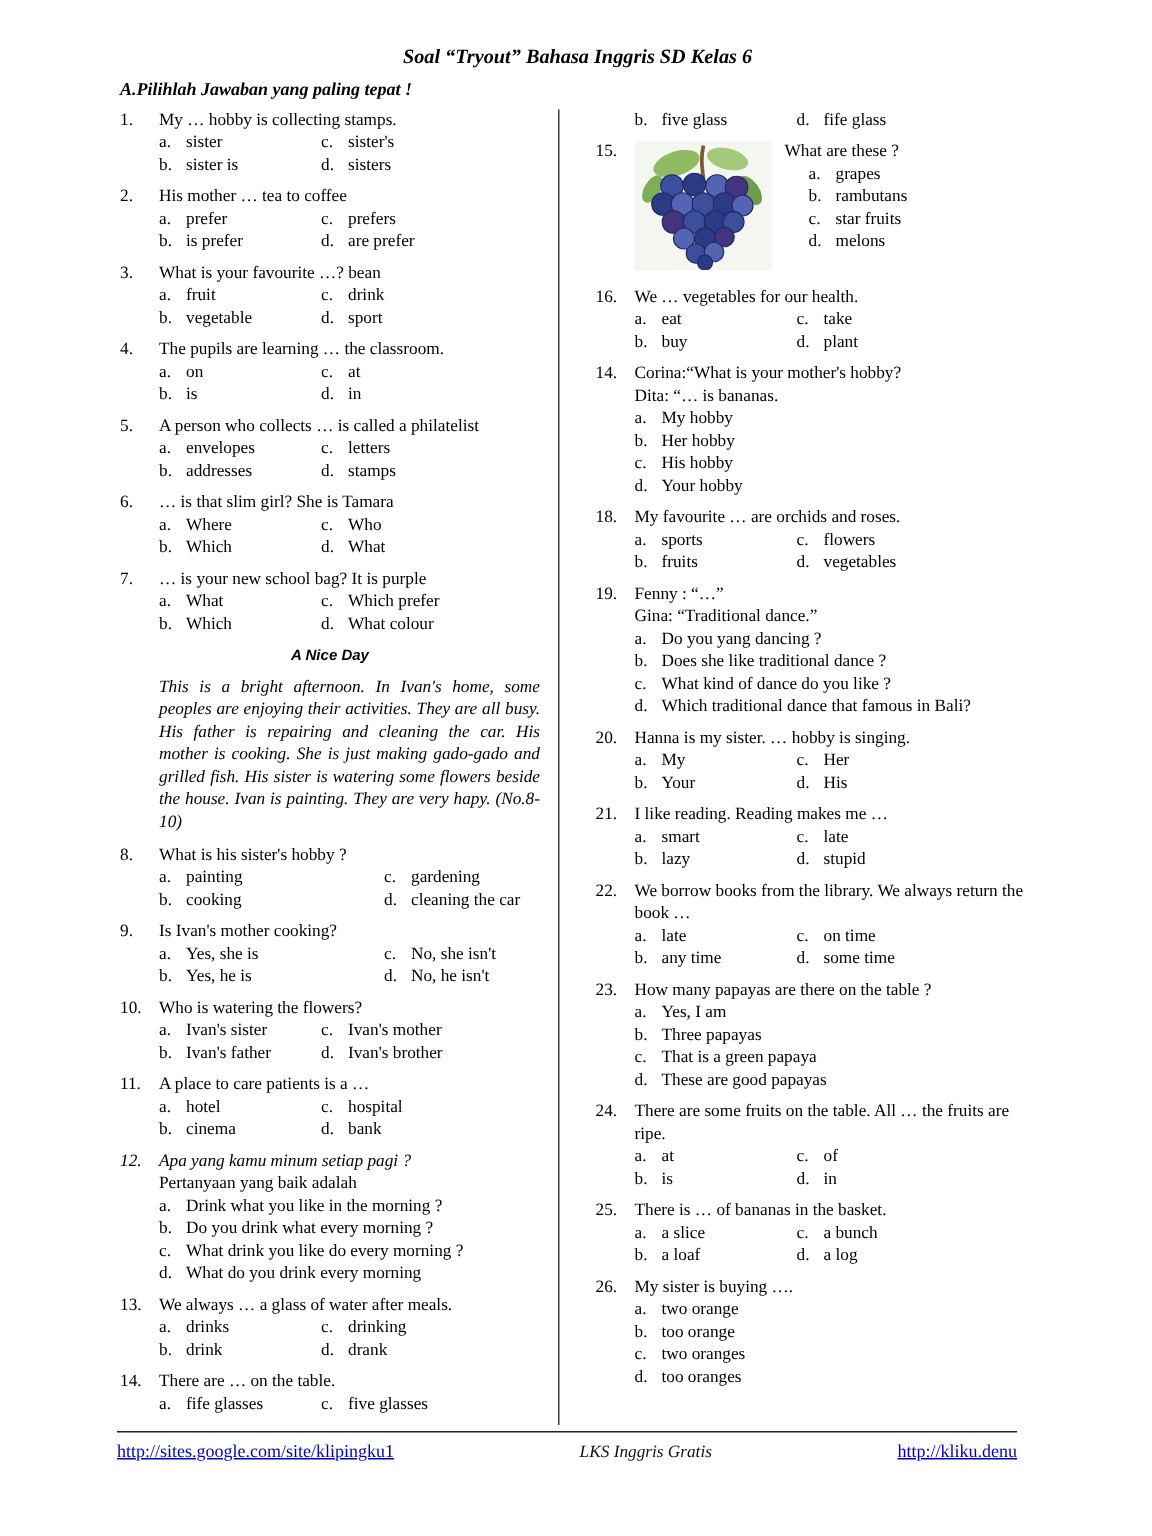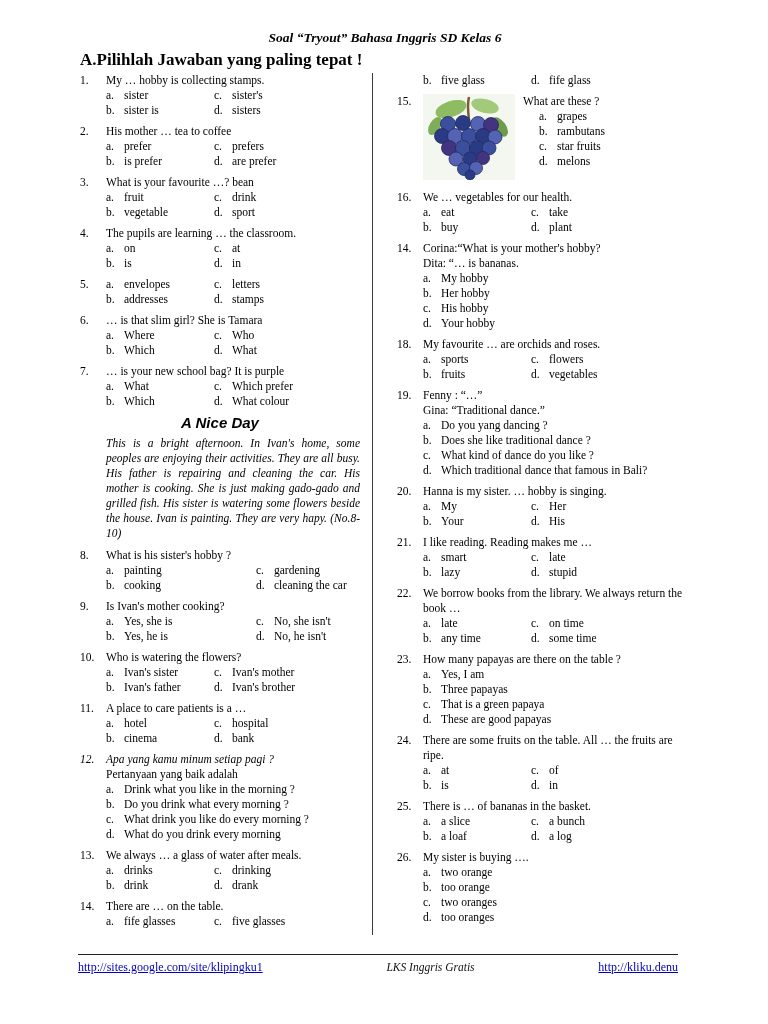--- a/index.html
+++ b/index.html
@@ -4,37 +4,37 @@
 <style>
   html, body { margin: 0; padding: 0; }
   body {
     width: 768px; height: 1024px; background: #ffffff;
     font-family: "Liberation Serif", serif;
     font-size: 11.5px; line-height: 15px; color: #000;
     overflow: hidden;
   }
   .page { position: relative; width: 768px; height: 1024px; padding: 30px 78px 0 80px; box-sizing: border-box; }
   .title { text-align: center; font-weight: bold; font-style: italic; font-size: 13.5px; margin-bottom: 7px; }
-  .section-heading { font-weight: bold; font-size: 17px; margin-bottom: 6px; }
+  .section-heading { font-weight: bold; font-style: italic; font-size: 12px; margin-bottom: 6px; }
   .columns { display: flex; align-items: stretch; }
   .col-left { width: 292px; padding-right: 12px; box-sizing: border-box; }
   .divider { width: 1px; background: #3a3a3a; }
   .col-right { flex: 1; padding-left: 24px; box-sizing: border-box; }
   .q { display: flex; margin-bottom: 6px; }
   .q-num { width: 26px; flex: none; }
   .q-body { flex: 1; min-width: 0; }
   .q-line { }
   .it { font-style: italic; }
   .opts-grid { display: grid; grid-template-columns: 108px 1fr; }
   .opts-grid.wide { grid-template-columns: 150px 1fr; }
   .opt { display: flex; }
   .opt-lbl { width: 18px; flex: none; }
   .opt-txt { flex: 1; min-width: 0; }
   .passage { margin: 3px 0 7px; }
-  .passage-heading { font-family: "Liberation Sans", sans-serif; font-weight: bold; font-style: italic; font-size: 15px; text-align: center; margin: 2px 0 6px; }
+  .passage-heading { font-family: "Liberation Sans", sans-serif; font-weight: bold; font-style: italic; font-size: 10px; text-align: center; margin: 2px 0 6px; }
   .passage-text { font-style: italic; text-align: justify; margin-left: 26px; }
   .q15row { display: flex; gap: 8px; }
   .grape-wrap { flex: none; width: 92px; }
   .q15right { flex: 1; min-width: 0; }
   .q15right .opts-list { margin-left: 16px; }
   .footer { position: absolute; left: 78px; right: 90px; top: 954px; border-top: 1.5px solid #222;
             padding-top: 5px; display: flex; justify-content: space-between; align-items: baseline; font-size: 12px; }
   .footer a { color: #0000bb; text-decoration: underline; cursor: pointer; }
   .footer-center { font-style: italic; font-size: 11.5px; color: #111; }
 </style>
@@ -138,20 +138,21 @@
               <div class="opt">
                 <span class="opt-lbl">d.</span>
                 <span class="opt-txt">in</span>
               </div>
             </div>
           </div>
         </div>
         <div class="q">
           <span class="q-num">5.</span>
           <div class="q-body">
+            <div class="q-line">A person who collects … is called a philatelist</div>
             <div class="opts-grid">
               <div class="opt">
                 <span class="opt-lbl">a.</span>
                 <span class="opt-txt">envelopes</span>
               </div>
               <div class="opt">
                 <span class="opt-lbl">c.</span>
                 <span class="opt-txt">letters</span>
               </div>
               <div class="opt">

